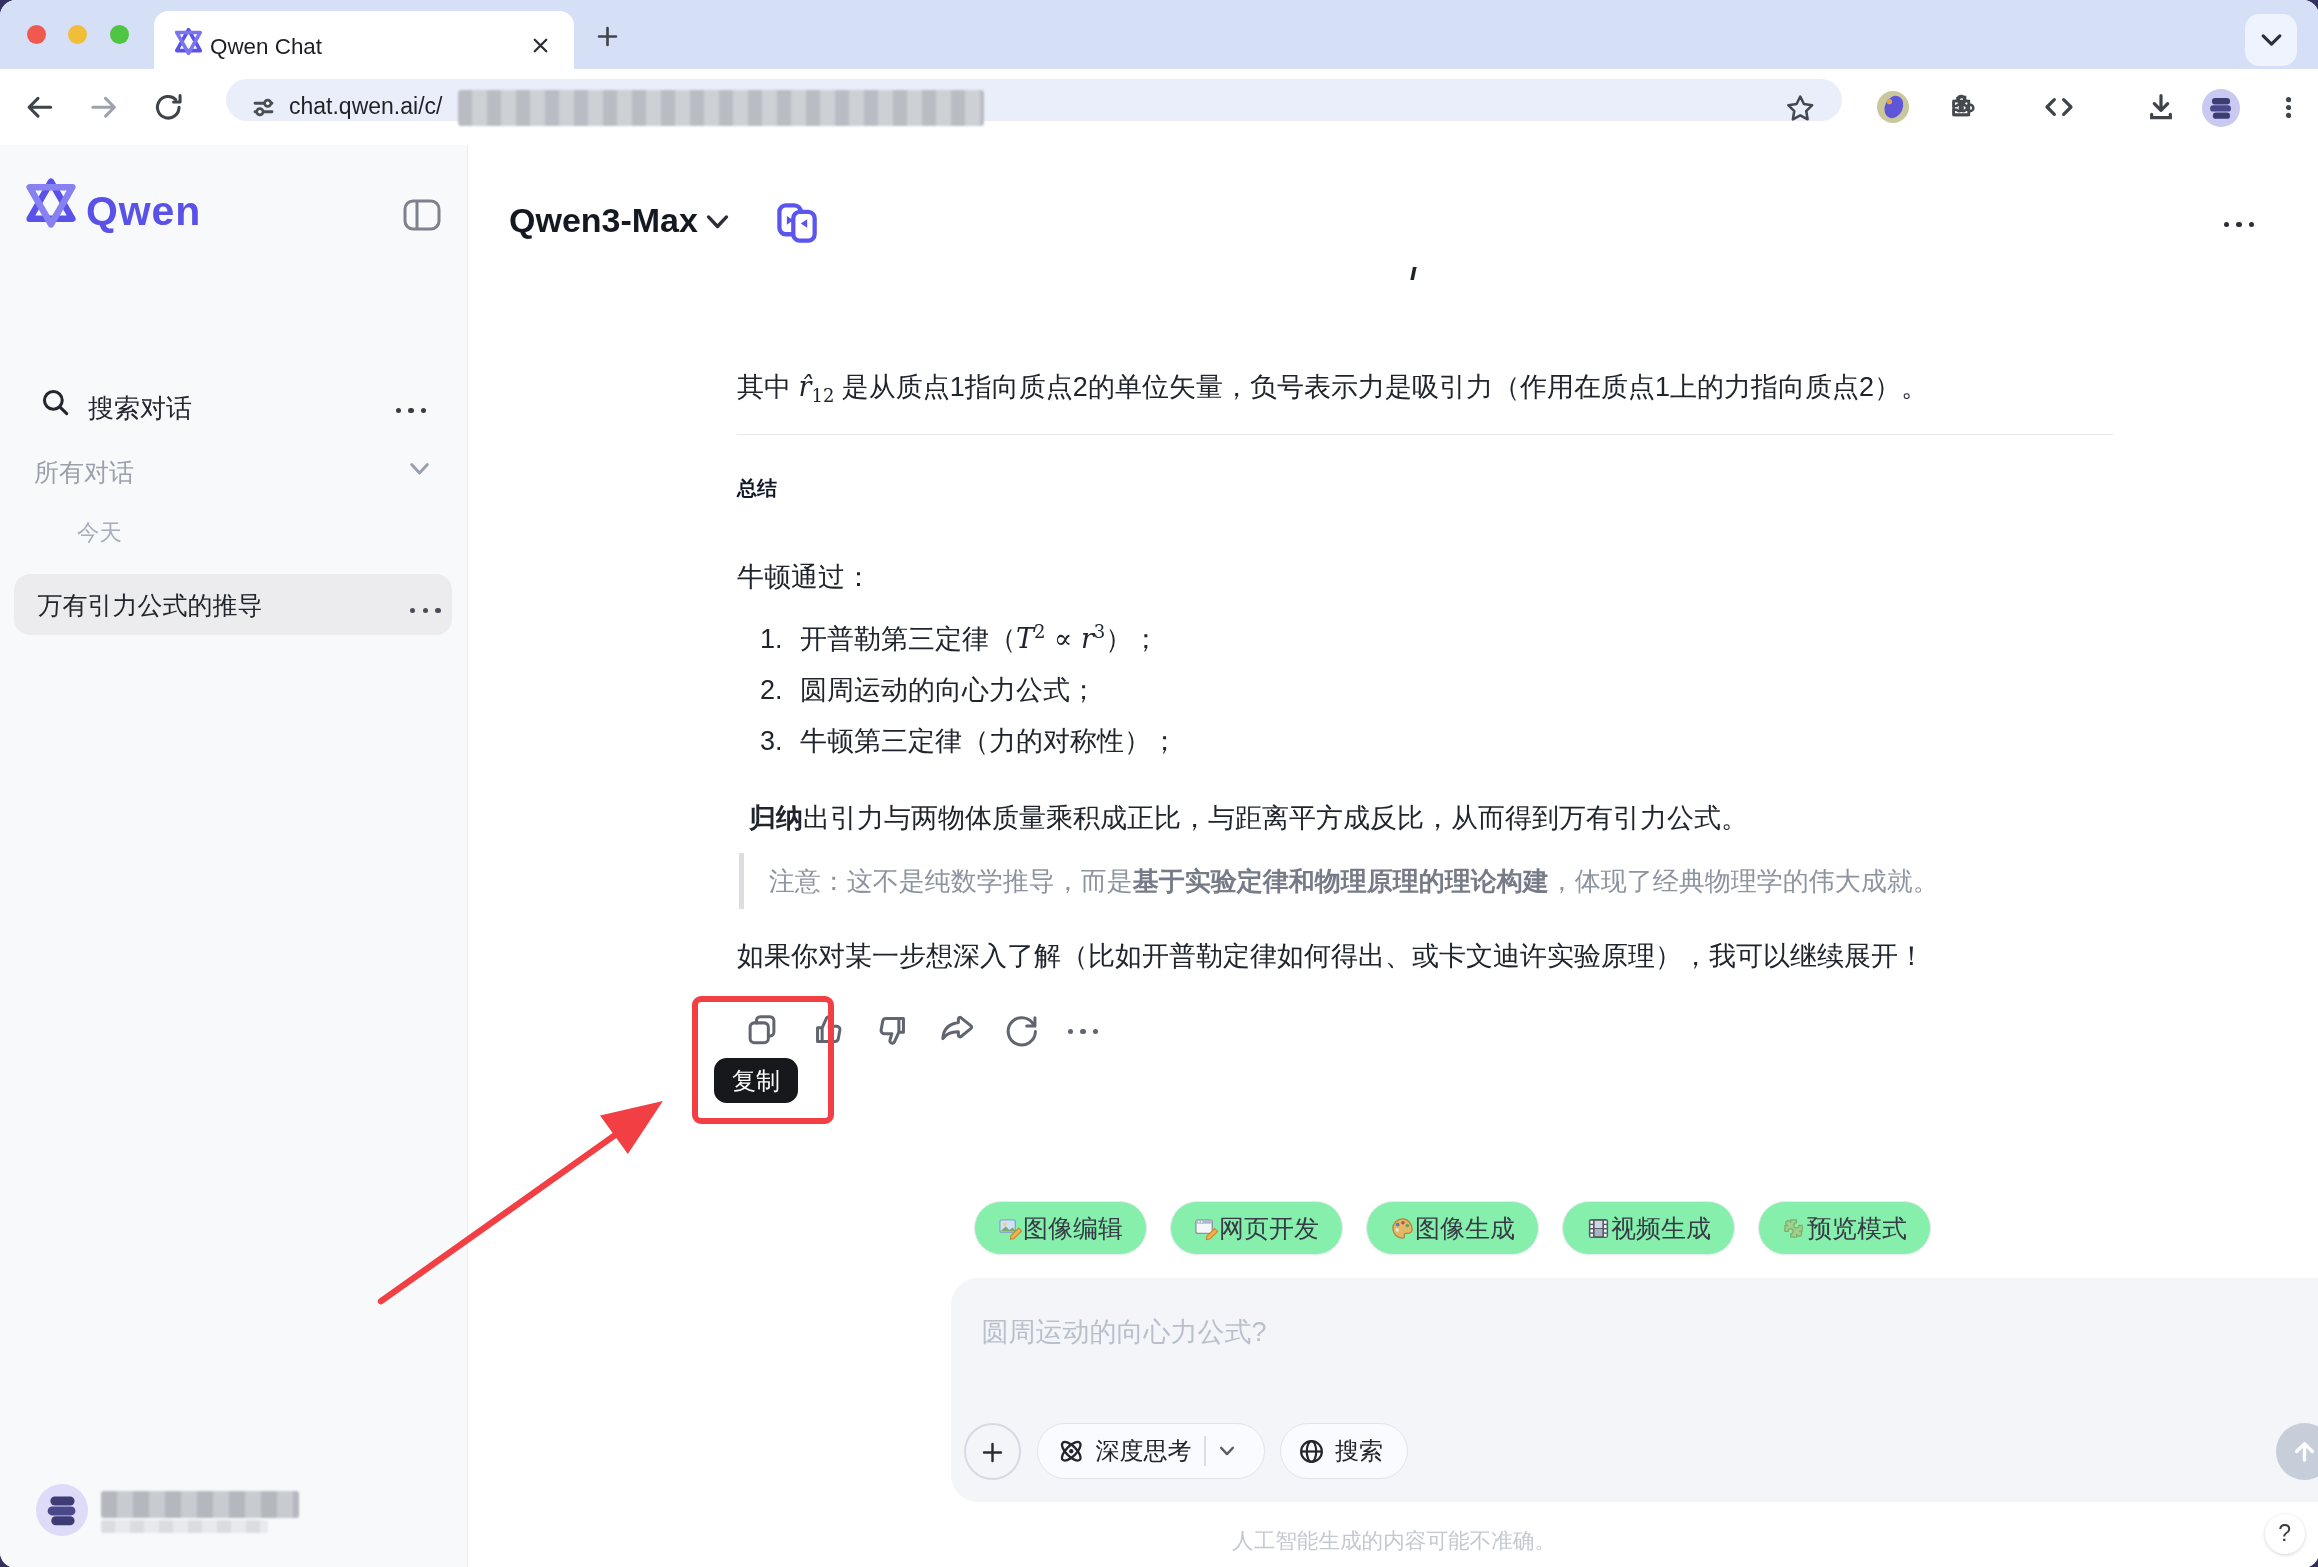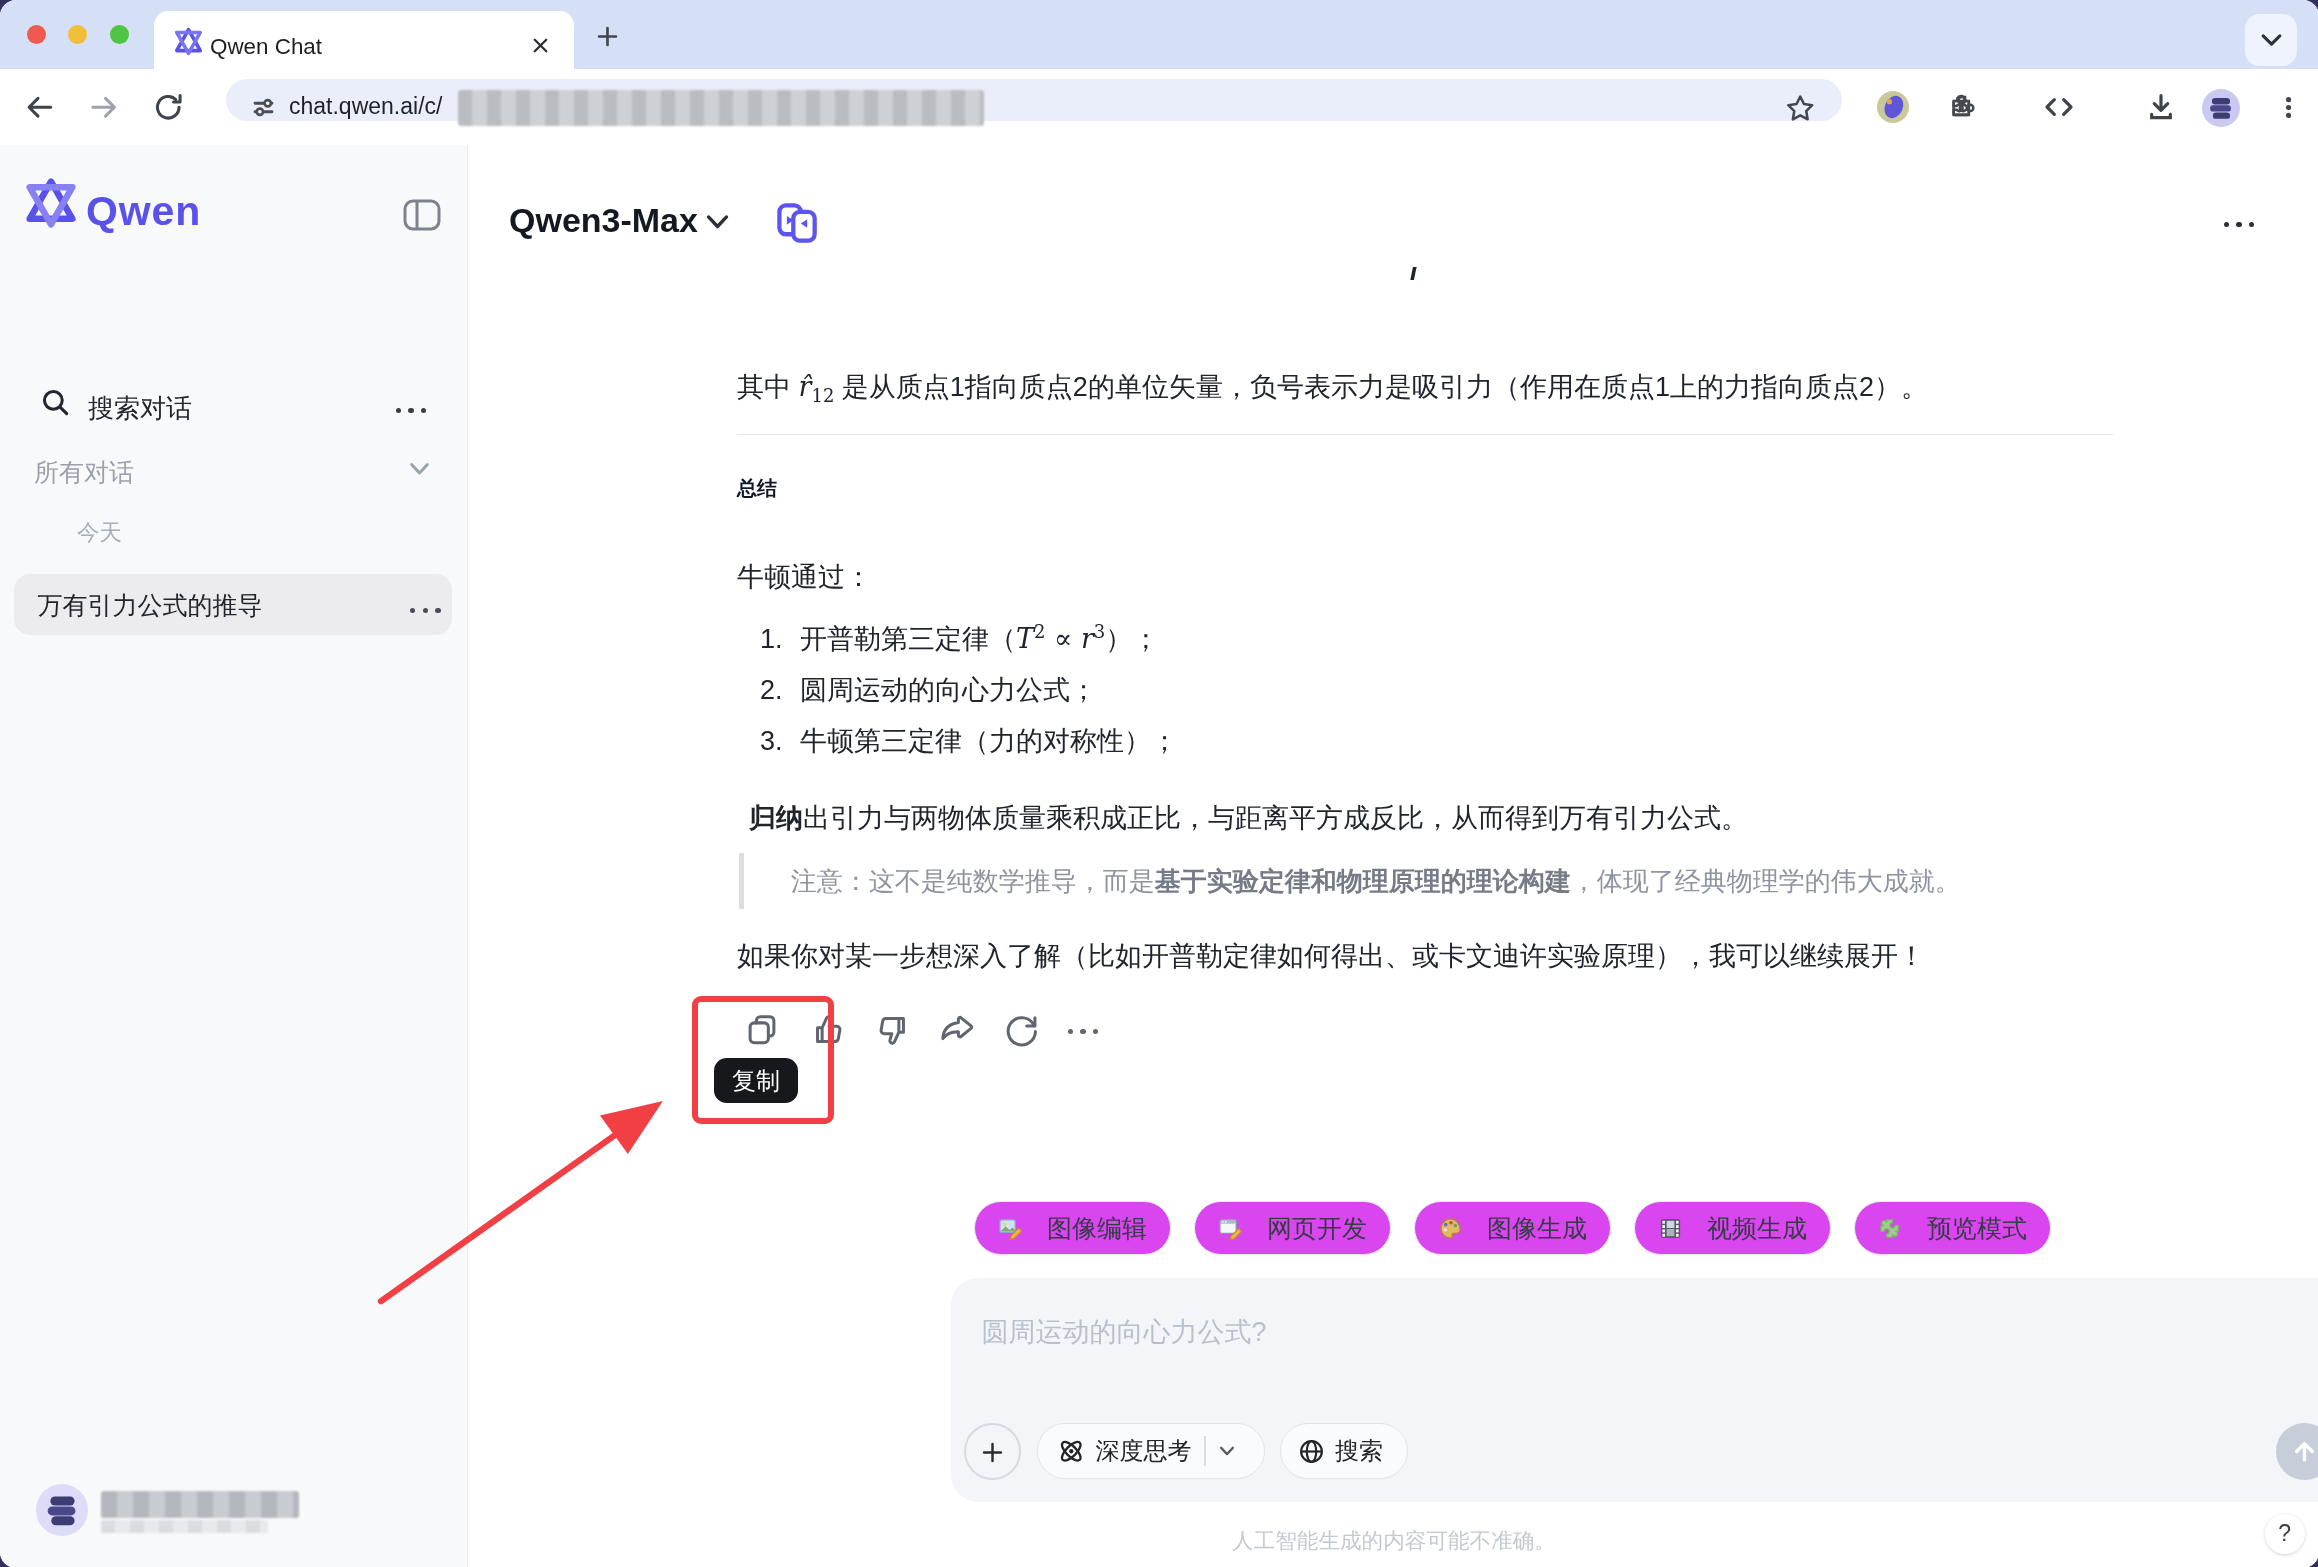--- a/index.html
+++ b/index.html
@@ -62,32 +62,32 @@
   .frag-inner{display:inline-block;margin-top:-25px;font-family:"DejaVu Serif",serif;font-style:italic;font-size:40px;color:#1f232b;}
   .frag-inner sup{font-size:25px;font-style:normal;}
   .para{position:absolute;left:0;font-size:27px;color:#20242c;line-height:43px;}
   .mathv{font-family:"DejaVu Serif",serif;font-style:italic;}
   .hr{position:absolute;left:0;top:289px;width:100%;height:0;border-top:1.8px solid #e6e8ec;}
   .h-sum{position:absolute;left:0;top:330px;font-size:20px;font-weight:700;color:#0f172a;}
   .ol-row{position:absolute;left:23px;font-size:27px;color:#20242c;}
   .ol-num{display:inline-block;width:40px;}
   sup.m{font-size:18px;vertical-align:super;font-family:"DejaVu Serif",serif;}
   sub.m{font-size:18px;vertical-align:sub;font-family:"DejaVu Serif",serif;}
-  .bq{position:absolute;left:1.8px;top:708px;border-left:5.4px solid #dcdee3;padding-left:47px;height:56px;display:flex;align-items:center;font-size:26px;color:#8e93a0;}
+  .bq{position:absolute;left:1.8px;top:708px;border-left:5.4px solid #dcdee3;padding-left:25px;height:56px;display:flex;align-items:center;font-size:26px;color:#8e93a0;}
   .bq b{font-weight:700;color:#767b87;}
   .actions{position:absolute;left:0;top:860px;height:50px;color:#60656f;}
   .act{position:absolute;top:0;width:50px;height:50px;display:flex;align-items:center;justify-content:center;}
   
   .redbox{position:absolute;left:692px;top:996px;width:130px;height:116px;border:6.3px solid #f23f44;border-radius:9px;z-index:40;}
   .tooltip{position:absolute;left:714px;top:1058px;width:84px;height:45px;background:#16181c;border-radius:12.6px;color:#fff;z-index:41;
     display:flex;align-items:center;justify-content:center;font-size:24px;}
   .arrow-svg{position:absolute;left:0;top:0;z-index:42;pointer-events:none;}
   
   .chips{position:absolute;left:237px;top:1056px;height:56px;display:flex;gap:23px;}
-  .chip{height:52px;border:1.8px solid #e8eaf0;background:#d946ef;border-radius:28px;display:flex;align-items:center;padding:0 23px;gap:24px;
+  .chip{height:52px;border:1.8px solid #e8eaf0;background:#86efac;border-radius:28px;display:flex;align-items:center;padding:0 23px;gap:0;
     font-size:25px;color:#363b46;box-shadow:0 0.9px 1.8px rgba(40,50,80,.05);}
   
   .composer{position:absolute;left:214px;top:1133px;width:1430px;height:224px;border-radius:27px;background:#f3f5f9;}
   .placeholder{position:absolute;left:30.5px;top:36px;font-size:27px;color:#b9bfcb;}
   .c-plus{position:absolute;left:12.6px;top:145px;width:57px;height:57px;border-radius:50%;border:2.7px solid #d6dae3;box-sizing:border-box;color:#2a2d33;}
   .c-plus svg{position:absolute;left:13.5px;top:13.5px;}
   .c-pill{position:absolute;top:145px;height:56px;border:1.8px solid #e0e4ec;background:#f9fbfe;border-radius:28px;box-sizing:border-box;
     display:flex;align-items:center;font-size:24px;color:#22252b;}
   .pill-deep{left:86px;width:228px;padding-left:18px;}
   .pill-deep .pdiv{width:1.8px;height:30.5px;background:#d9dee6;margin:0 10.8px 0 12.6px;}

